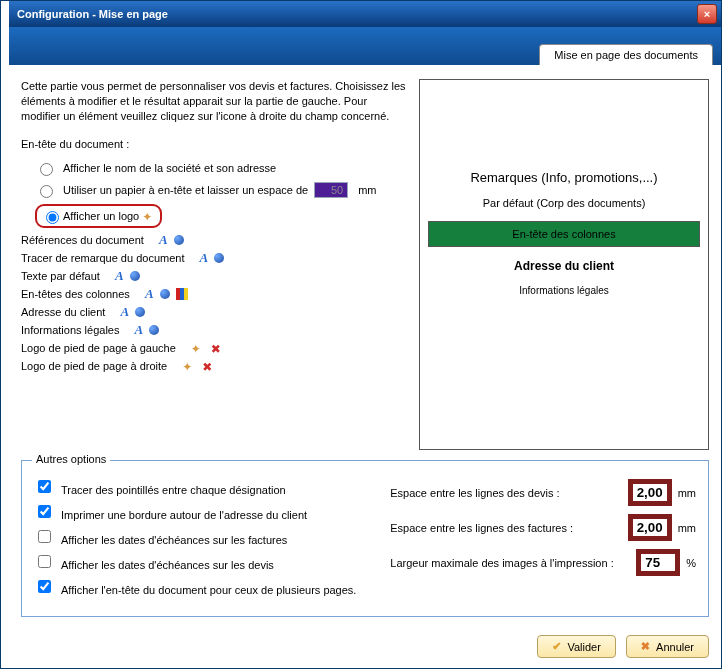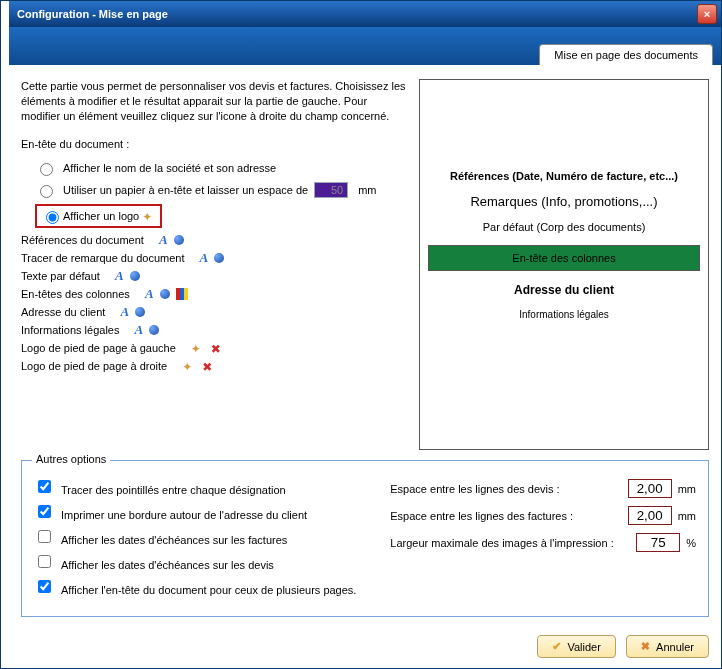--- a/index.html
+++ b/index.html
@@ -85,21 +85,21 @@
   .radiorow, .itemrow {
     display: flex;
     align-items: center;
     margin: 6px 0 6px 14px;
     gap: 6px;
   }
   .radiorow input[type=radio] { margin-right: 4px; }
   .itemrow-left0 { margin-left: 0; }
   .highlight {
     border: 2px solid #c01818;
-    border-radius: 0;
+    border-radius: 9px;
     padding: 2px 4px;
     display: inline-flex;
     align-items: center;
   }
   .numbox {
     width: 34px;
     border: 1px solid #9aa7b7;
     background: #4c1d95;
     color: #888;
     text-align: right;
@@ -190,23 +190,24 @@
   .chkrow input[type=checkbox] { margin-right: 4px; }
   .rightline {
     display: flex;
     align-items: center;
     justify-content: space-between;
     margin: 8px 0;
     gap: 8px;
   }
   .rightline .numbox2 {
     width: 44px;
-    border: 1px solid #7f1d1d;
-    text-align: center;
+    border: 5px solid #7f1d1d;
+    text-align: left;
     padding: 1px 4px;
+    font-weight: bold;
   }
   .footer {
     display: flex;
     justify-content: flex-end;
     gap: 10px;
     padding: 8px 12px 10px 12px;
   }
   .btn {
     display: inline-flex;
     align-items: center;
@@ -305,21 +306,20 @@
           <span class="ic ic-x"></span>
         </div>
         <div class="itemrow itemrow-left0">
           <span>Logo de pied de page à droite</span>
           &nbsp;<span class="ic ic-puzzle"></span>
           <span class="ic ic-x"></span>
         </div>
       </div>
 
       <div class="preview">
-        <div class="refs">Références (Date, Numéro de facture, etc...)</div>
         <div class="remarks">Remarques (Info, promotions,...)</div>
         <div class="defbody">Par défaut (Corp des documents)</div>
         <div class="colhead">En-tête des colonnes</div>
         <div class="addr">Adresse du client</div>
         <div class="legal">Informations légales</div>
       </div>
     </div>
 
     <div class="fieldset">
       <div class="fieldset-legend">Autres options</div>

